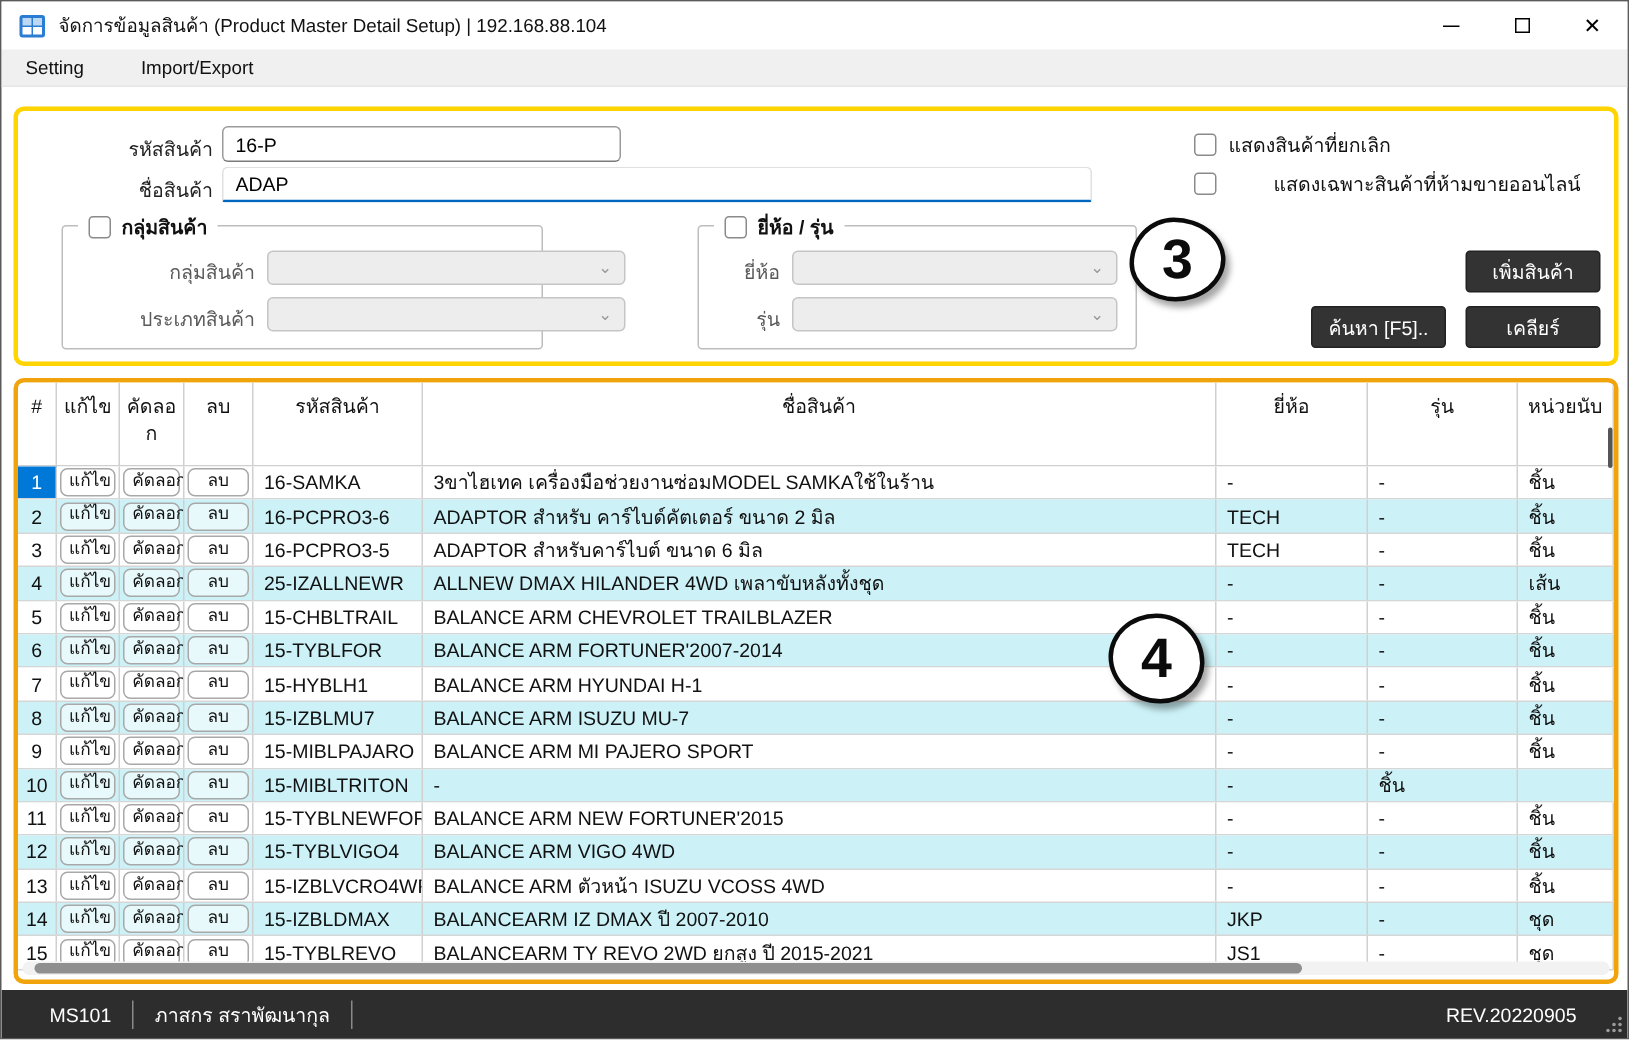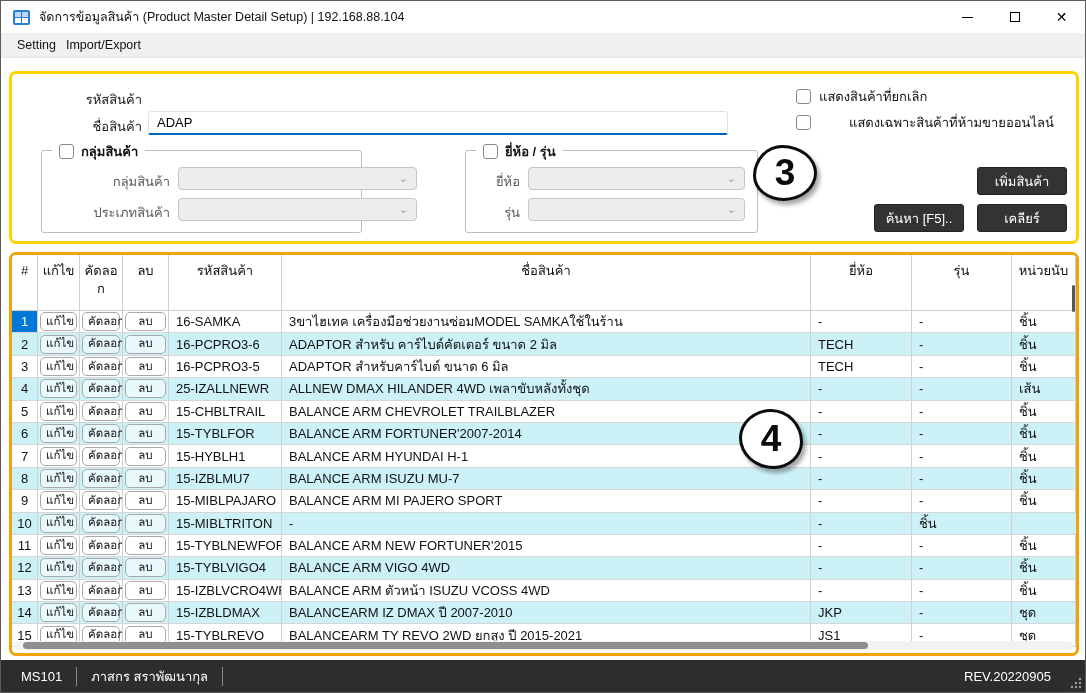--- a/index.html
+++ b/index.html
@@ -15,21 +15,21 @@
   .app-icon i.hd { background:#bcd8f5; }
   .title-text { margin-left:9px; font-size:12.5px; }
   .win-controls { margin-left:auto; display:flex; height:100%; }
   .win-btn { width:47px; height:100%; display:flex; align-items:center; justify-content:center; font-size:14px; color:#000; }
   .win-btn span { line-height:1; }
   .btn-max span { font-size:11px; border:1.2px solid #000; width:10px; height:10px; display:block; }
   .btn-min span { display:block; width:11px; height:0; border-top:1.2px solid #000; }
 
   
   .menubar { position:absolute; top:32px; left:0; right:0; height:25px; background:#f0f0f0; display:flex; align-items:center; font-size:12.5px; border-bottom:1px solid #e6e6e6; }
-  .menu-item { padding:0 5px; height:100%; display:flex; align-items:center; }
+  .menu-item { padding:0 19px; height:100%; display:flex; align-items:center; }
   .menu-item:first-child { padding-left:16px; }
 
   
   .search-panel { position:absolute; left:8px; top:70px; width:1070px; height:173px; background:#fff; border:3px solid #ffd400; border-radius:7px; }
   .table-panel  { position:absolute; left:8px; top:251px; width:1070px; height:404px; background:#fff; border:3px solid #f0a30a; border-radius:7px; overflow:hidden; }
 
   
   .f-label { position:absolute; width:112px; text-align:right; color:#222; }
   .f-input { position:absolute; height:24px; border:1px solid #9a9a9a; border-bottom-color:#7a7a7a; border-radius:4px; padding:0 8px; font-size:13px; font-family:inherit; background:#fff; outline:none; }
   .f-input.focused { border:1px solid #e0e0e0; border-bottom:2px solid #0067c0; border-radius:4px 4px 2px 2px; }
@@ -56,21 +56,21 @@
   .row-btn { height:19px; border:1px solid #a8a8a8; border-radius:5px; background:rgba(255,255,255,0.55); font-size:11.5px; font-family:inherit; padding:0 5px; line-height:1; width:90%; color:#111; }
   .c-code,.c-name,.c-brand,.c-model,.c-unit { padding-left:7px; }
 
   .hscroll { position:absolute; left:3px; right:3px; bottom:3px; height:9px; background:#f2f2f2; border-radius:5px; }
   .hscroll .thumb { position:absolute; left:8px; top:1px; width:845px; height:7px; background:#8f8f8f; border-radius:4px; }
   .vscroll-thumb { position:absolute; right:1px; top:30px; width:3px; height:27px; background:#555; border-radius:2px; }
 
   
   .statusbar { position:absolute; left:0; right:0; bottom:0; height:32px; background:#2d2d2d; color:#fff; display:flex; align-items:center; font-size:13px; }
   .statusbar .seg { padding:0 14px; }
-  .statusbar .seg:first-child { padding-left:20px; }
+  .statusbar .seg:first-child { padding-left:32px; }
   .statusbar .sep { width:1px; height:19px; background:#8a8a8a; }
   .statusbar .rev { margin-left:auto; padding-right:34px; }
   .grip { position:absolute; right:3px; bottom:3px; }
 
   
   .annot { position:absolute; background:#fff; border:3.5px solid #0b0b0b; display:flex; align-items:center; justify-content:center; font-size:37px; font-weight:bold; color:#0b0b0b; box-shadow:3px 4px 4px rgba(0,0,0,0.35); z-index:20; }
   .annot-3 { left:752px; top:144px; width:64px; height:56px; border-radius:46% 54% 52% 48% / 55% 50% 50% 45%; }
   .annot-4 { left:738px; top:408px; width:64px; height:60px; border-radius:50% 50% 46% 54% / 48% 55% 45% 52%; }
 </style>
 </head>
@@ -99,20 +99,21 @@
     </div>
   </div>
 
   <div class="menubar">
     <div class="menu-item">Setting</div>
     <div class="menu-item">Import/Export</div>
   </div>
 
   <div class="search-panel">
     <div class="f-label" style="left:18px; top:15px;">รหัสสินค้า</div>
+    <input class="f-input" style="left: 136px; top: 10px; width: 266px;" value="16-P">
     <div class="f-label" style="left:18px; top:42px;">ชื่อสินค้า</div>
     <input class="f-input focused" style="left: 136px; top: 37px; width: 580px;" value="ADAP">
 
     <div class="chk-row" style="left:784px; top:12px;">
       <span class="chk"></span>
       <span>แสดงสินค้าที่ยกเลิก</span>
     </div>
     <div class="chk-row" style="left:784px; top:38px;gap:38px;">
       <span class="chk"></span>
       <span>แสดงเฉพาะสินค้าที่ห้ามขายออนไลน์</span>

